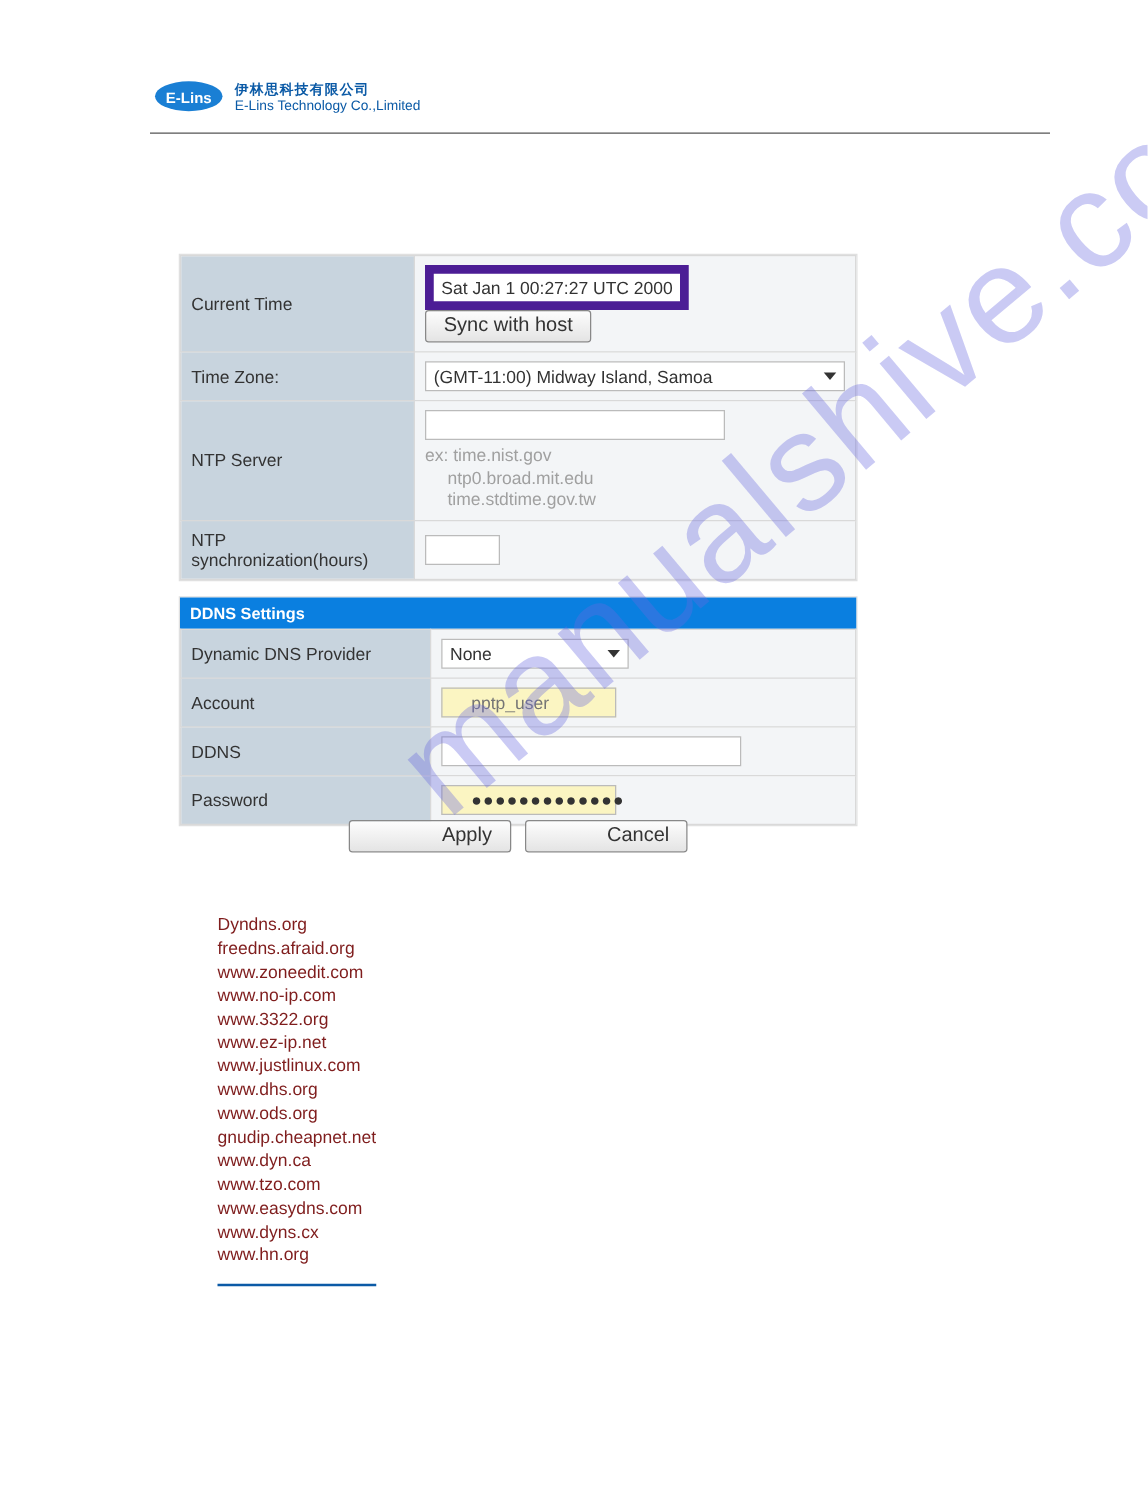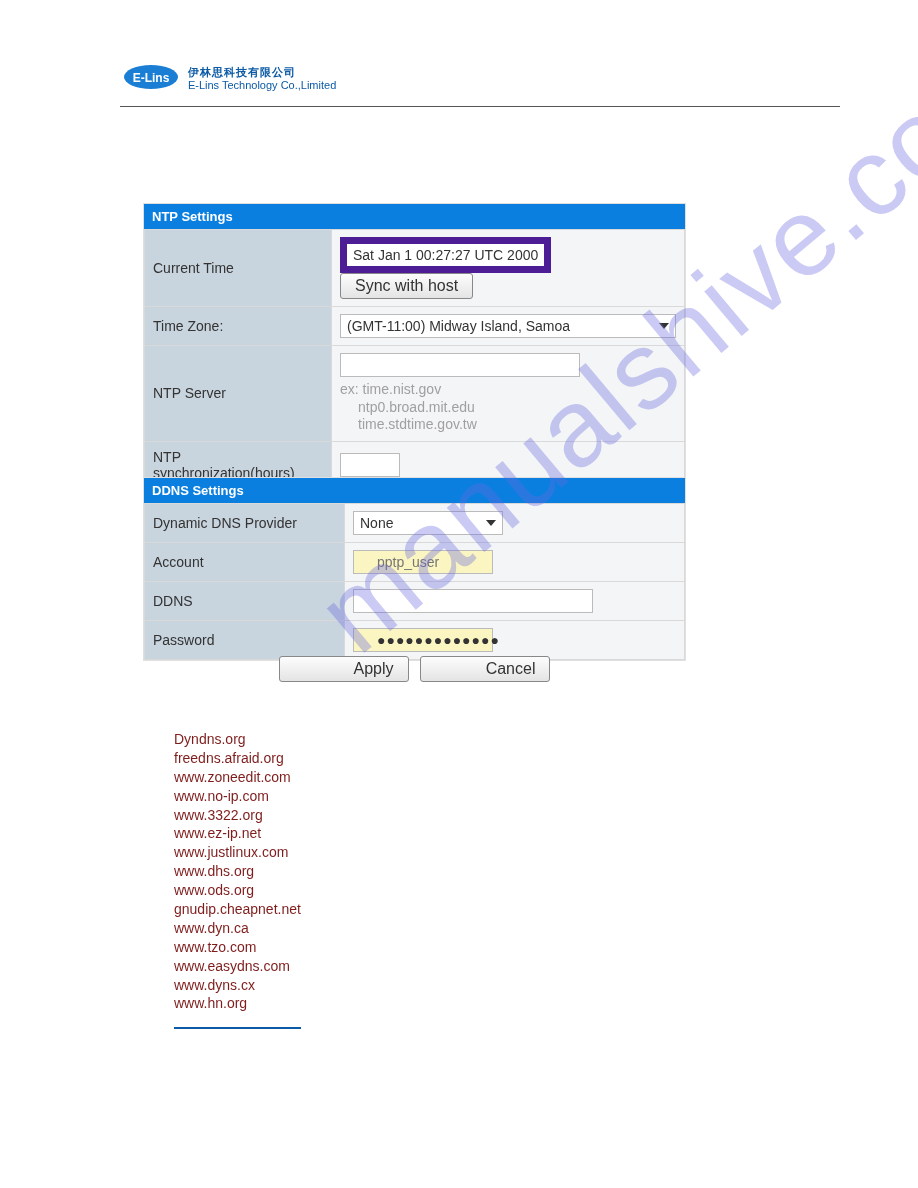--- a/index.html
+++ b/index.html
@@ -174,21 +174,20 @@
       <span class="cn">伊林思科技有限公司</span><br>
       <span>E-Lins Technology Co.,Limited</span>
     </span>
   </div>
 
   <div class="hr-line"></div>
 
   <div class="watermark">manualshive.com</div>
 
   <div class="panel ntp">
-    <div class="panel-title">NTP Settings</div>
     <table class="settings">
       <tbody>
           <tr>
         <td class="label-cell">Current Time</td>
         <td class="value-cell">
           <span class="time-value">Sat Jan  1 00:27:27 UTC 2000</span>
           <span class="btn">Sync with host</span>
         </td>
       </tr>
       <tr>

